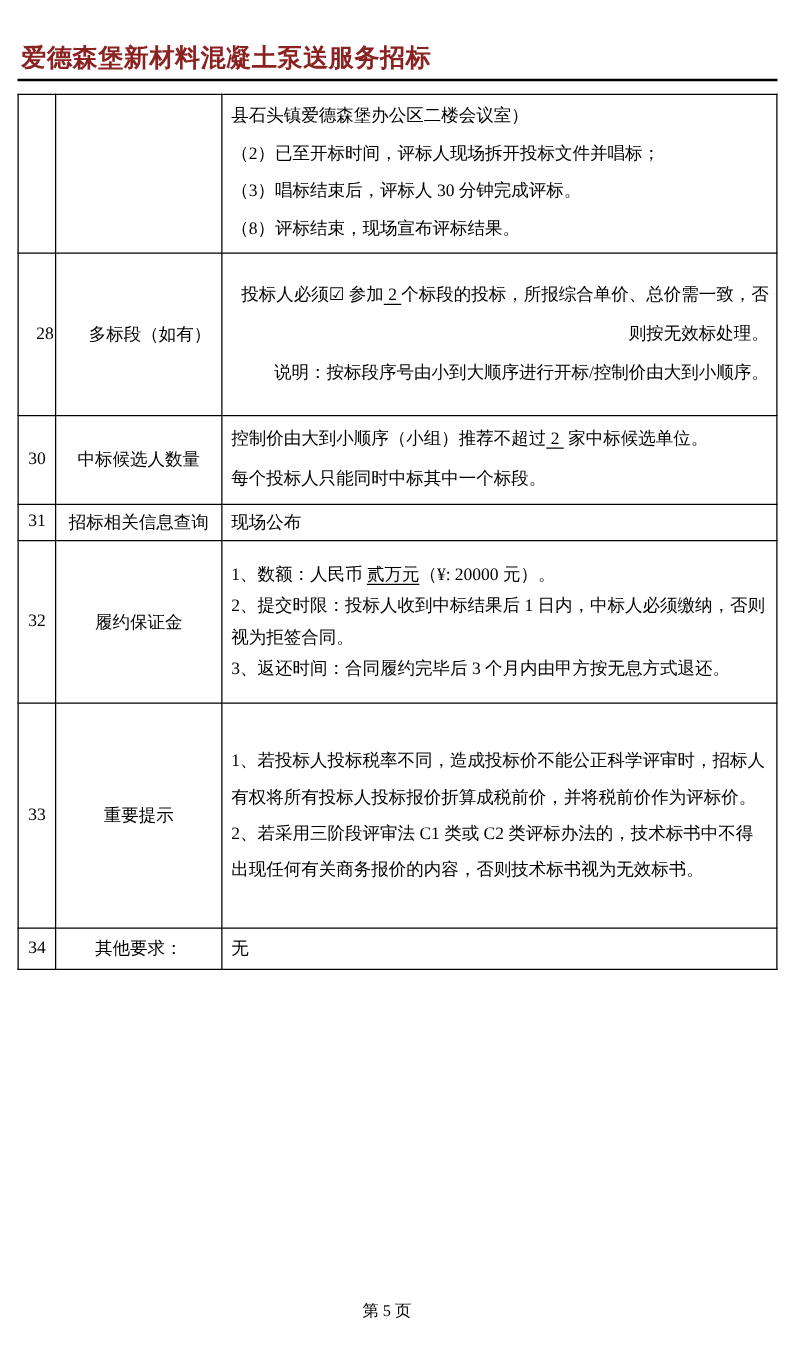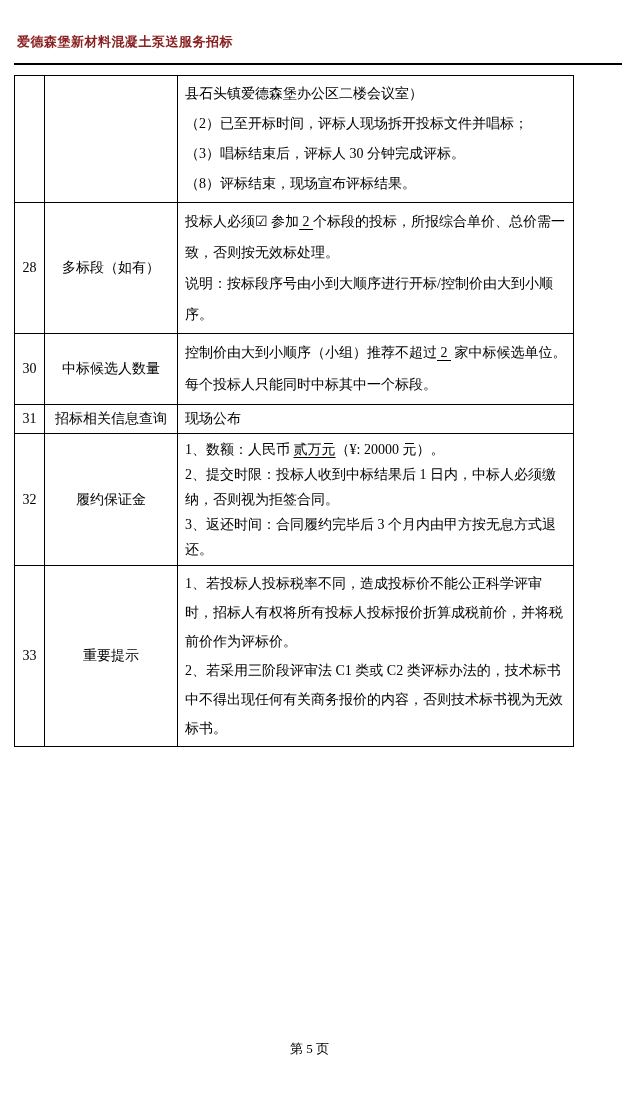--- a/index.html
+++ b/index.html
@@ -7,57 +7,57 @@
     width: 636px; height: 1096px;
     background: #ffffff;
     color: #000000;
     font-family: "Liberation Serif", "DejaVu Serif", serif;
     position: relative;
     overflow: hidden;
   }
   .doc-title {
     position: absolute;
     left: 17px; top: 33px;
-    font-size: 13px;
+    font-size: 20px;
     font-weight: bold;
     color: #8B2222;
     letter-spacing: 0.5px;
     white-space: nowrap;
   }
   .header-rule {
     position: absolute;
     left: 14px; top: 63px;
     width: 608px; height: 2px;
     background: #000000;
   }
   table.cond-table {
     position: absolute;
     left: 14px; top: 75px;
-    width: 560px;
+    width: 608px;
     border-collapse: collapse;
     table-layout: fixed;
   }
   table.cond-table td {
     border: 1px solid #000000;
     vertical-align: middle;
     font-size: 14px;
   }
   td.no-cell   { text-align: center; }
   td.label-cell{ text-align: center; padding: 0 8px; }
   td.content-cell { padding: 3px 6px 3px 7px; }
   .content-cell p { margin: 0; }
   .lh30 p { line-height: 30px; }
   .lh31 p { line-height: 31px; }
   .lh32 p { line-height: 32px; }
   .lh29 p { line-height: 29px; }
   .lh25 p { line-height: 25px; }
   .indent { padding-left: 16px !important; }
   .uv { text-decoration: underline; text-underline-offset: 3px; }
   tr.r-prev td { height: 113px; }
-  tr.r-28 td   { height: 123px; }
+  tr.r-28 td   { height: 123px; text-align: right; }
   tr.r-29 td   { height: 23px; }
   tr.r-30 td   { height: 64px; }
   tr.r-31 td   { height: 22px; margin-left: 16px; }
   tr.r-32 td   { height: 123px; }
   tr.r-33 td   { height: 173px; }
   tr.r-34 td   { height: 26px; }
   .page-footer {
     position: absolute;
     left: 0; top: 1040px;
     width: 619px;
@@ -129,16 +129,23 @@
 
   <tr class="r-33">
     <td class="no-cell">33</td>
     <td class="label-cell">重要提示</td>
     <td class="content-cell lh29">
       <p>1、若投标人投标税率不同，造成投标价不能公正科学评审时，招标人有权将所有投标人投标报价折算成税前价，并将税前价作为评标价。</p>
       <p>2、若采用三阶段评审法 C1 类或 C2 类评标办法的，技术标书中不得出现任何有关商务报价的内容，否则技术标书视为无效标书。</p>
     </td>
   </tr>
 
+  <tr class="r-34">
+    <td class="no-cell">34</td>
+    <td class="label-cell">其他要求：</td>
+    <td class="content-cell">
+      <p>无</p>
+    </td>
+  </tr>
 </tbody>
   </table>
 
 <div class="page-footer">第 5 页</div>
 
 </body></html>

